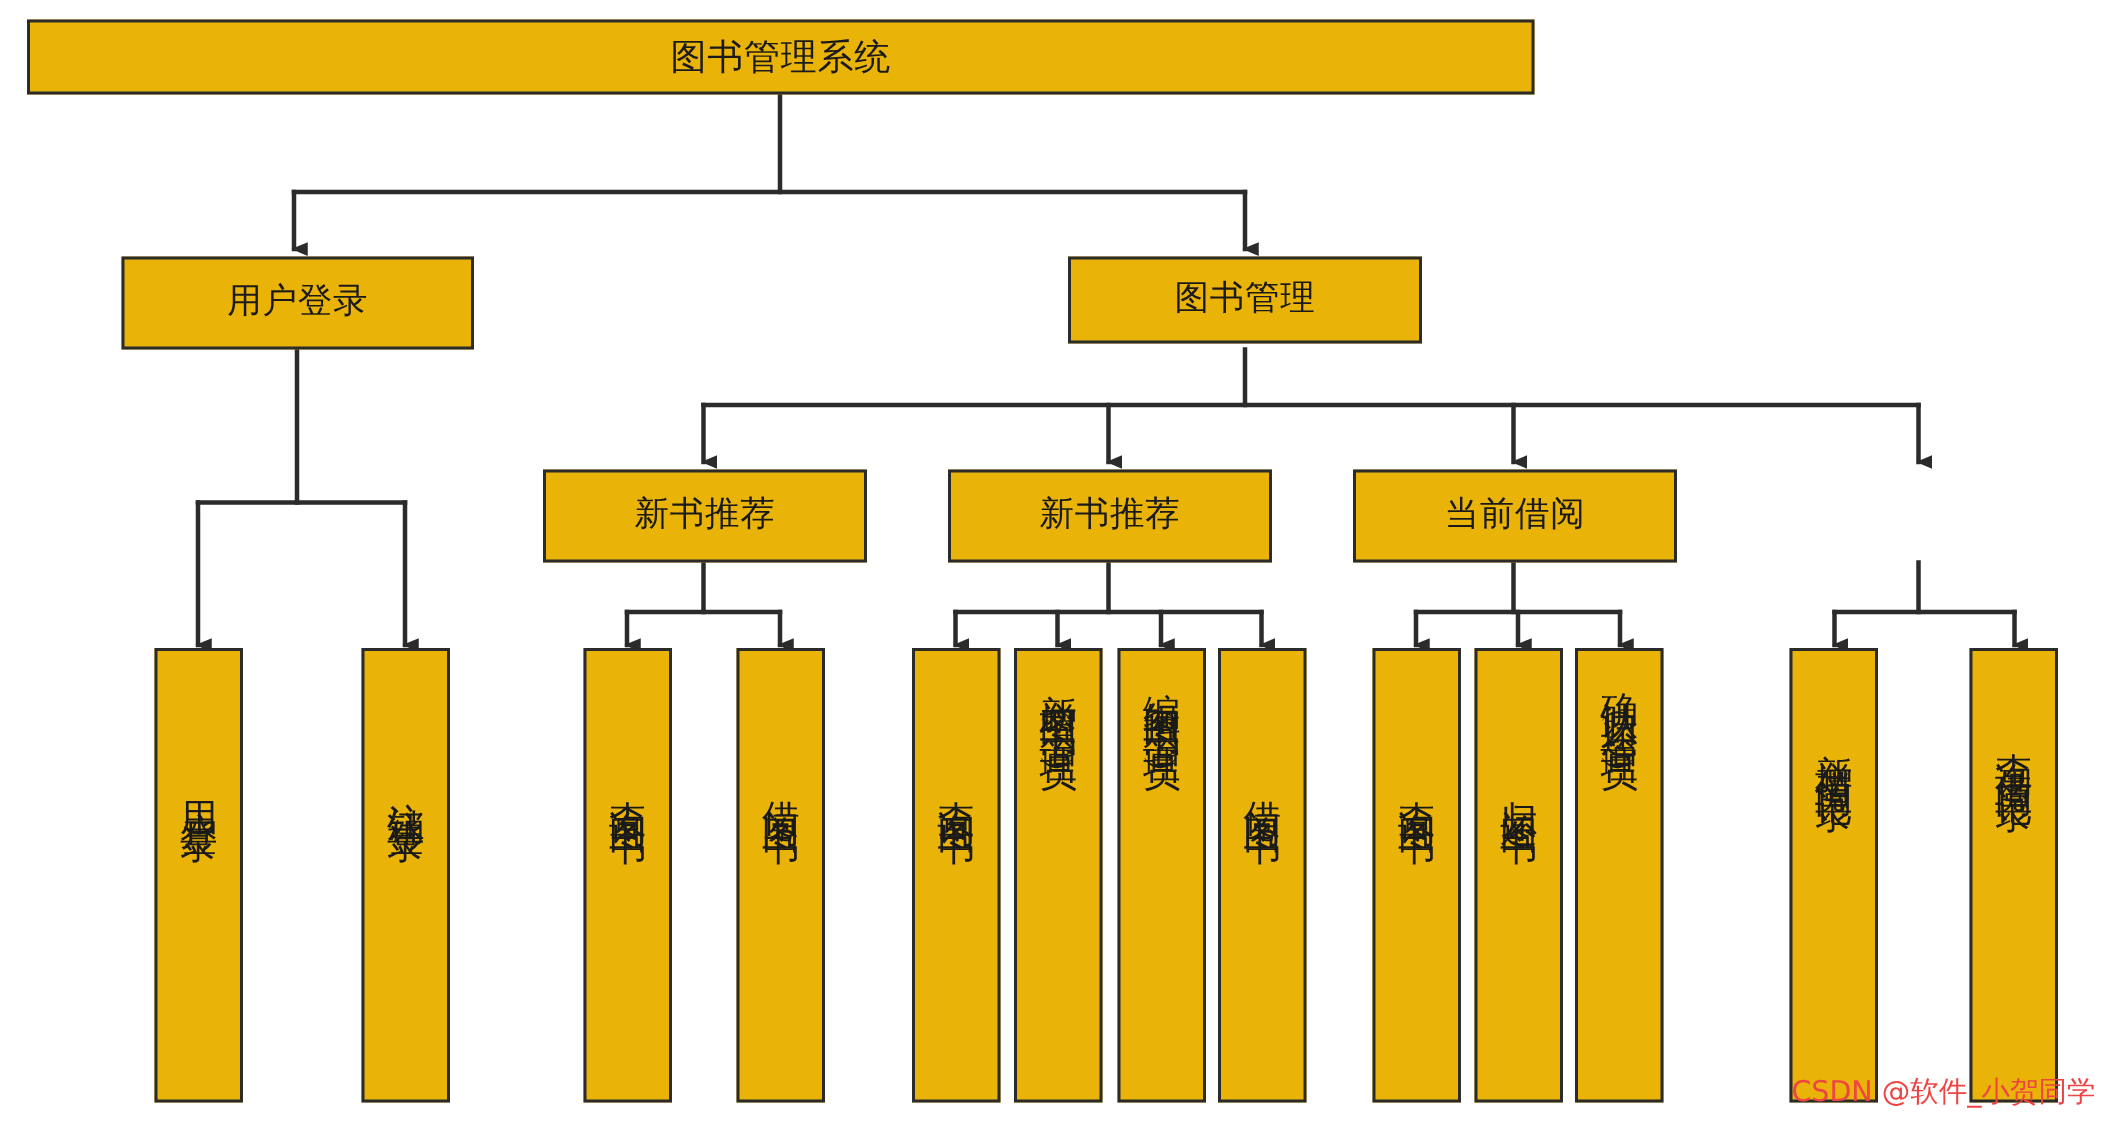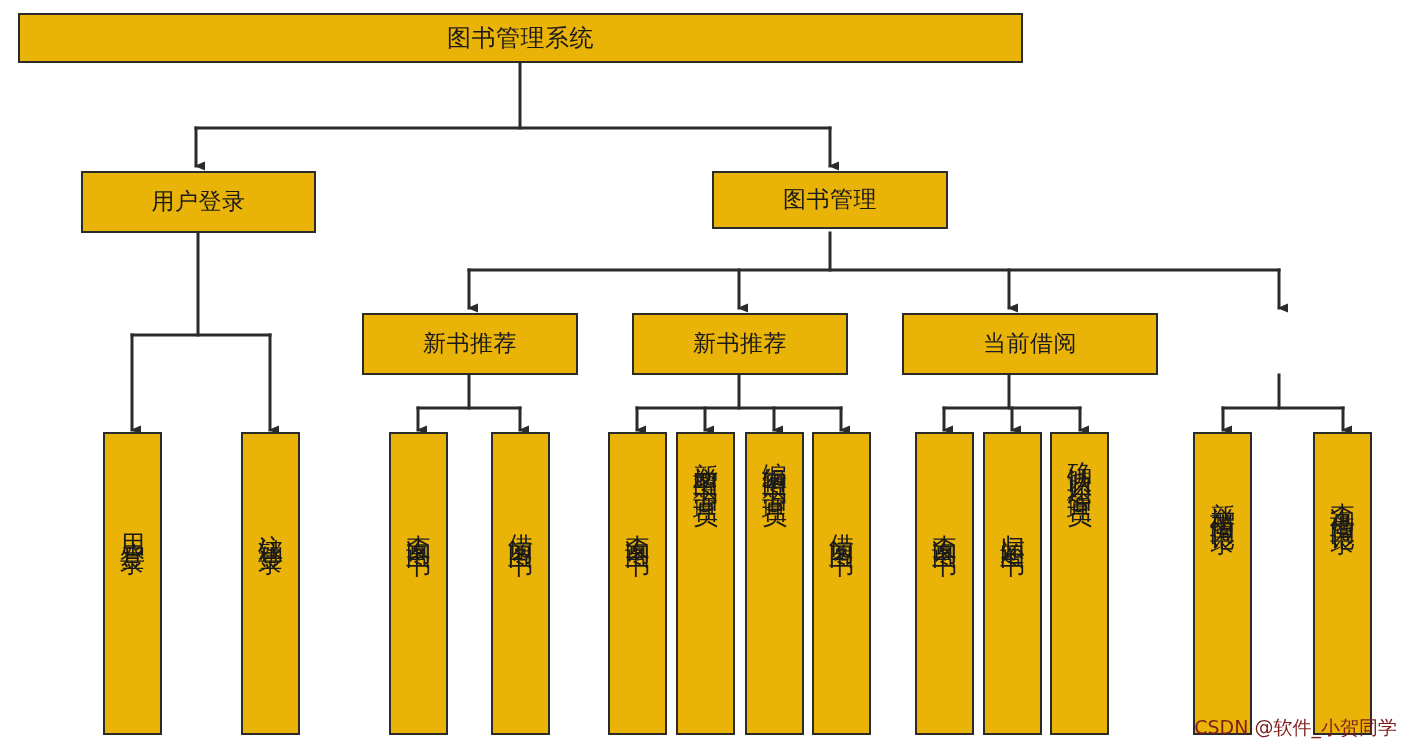--- a/index.html
+++ b/index.html
@@ -65,21 +65,21 @@
     white-space: nowrap;
   }
   .node.v.tall .label {
     letter-spacing: 6px;
   }
   .watermark {
     position: absolute;
     right: 8px;
     bottom: 6px;
     font-size: 19px;
-    color: #7f1d1d;
+    color: #ef4444;
     white-space: nowrap;
     z-index: 5;
     font-family: "DejaVu Sans", "Liberation Sans", sans-serif;
   }
 </style>
 </head>
 <body>
 
 <div id="canvas">
 
@@ -145,21 +145,21 @@
   <div class="node h" style="left:712px; top:171px; width:236px; height:58px;">
     <span class="label">图书管理</span>
   </div>
 
   <div class="node h" style="left:362px; top:313px; width:216px; height:62px;">
     <span class="label">新书推荐</span>
   </div>
   <div class="node h" style="left:632px; top:313px; width:216px; height:62px;">
     <span class="label">新书推荐</span>
   </div>
-  <div class="node h" style="left:902px; top:313px; width:256px; height:62px;">
+  <div class="node h" style="left:902px; top:313px; width:216px; height:62px;">
     <span class="label">当前借阅</span>
   </div>
 
   <div class="node v" style="left:103px; top:432px; width:59px; height:303px; padding-top:80px;">
     <span class="label">用户登录</span>
   </div>
   <div class="node v" style="left:241px; top:432px; width:59px; height:303px; padding-top:80px;">
     <span class="label">注销登录</span>
   </div>
 

